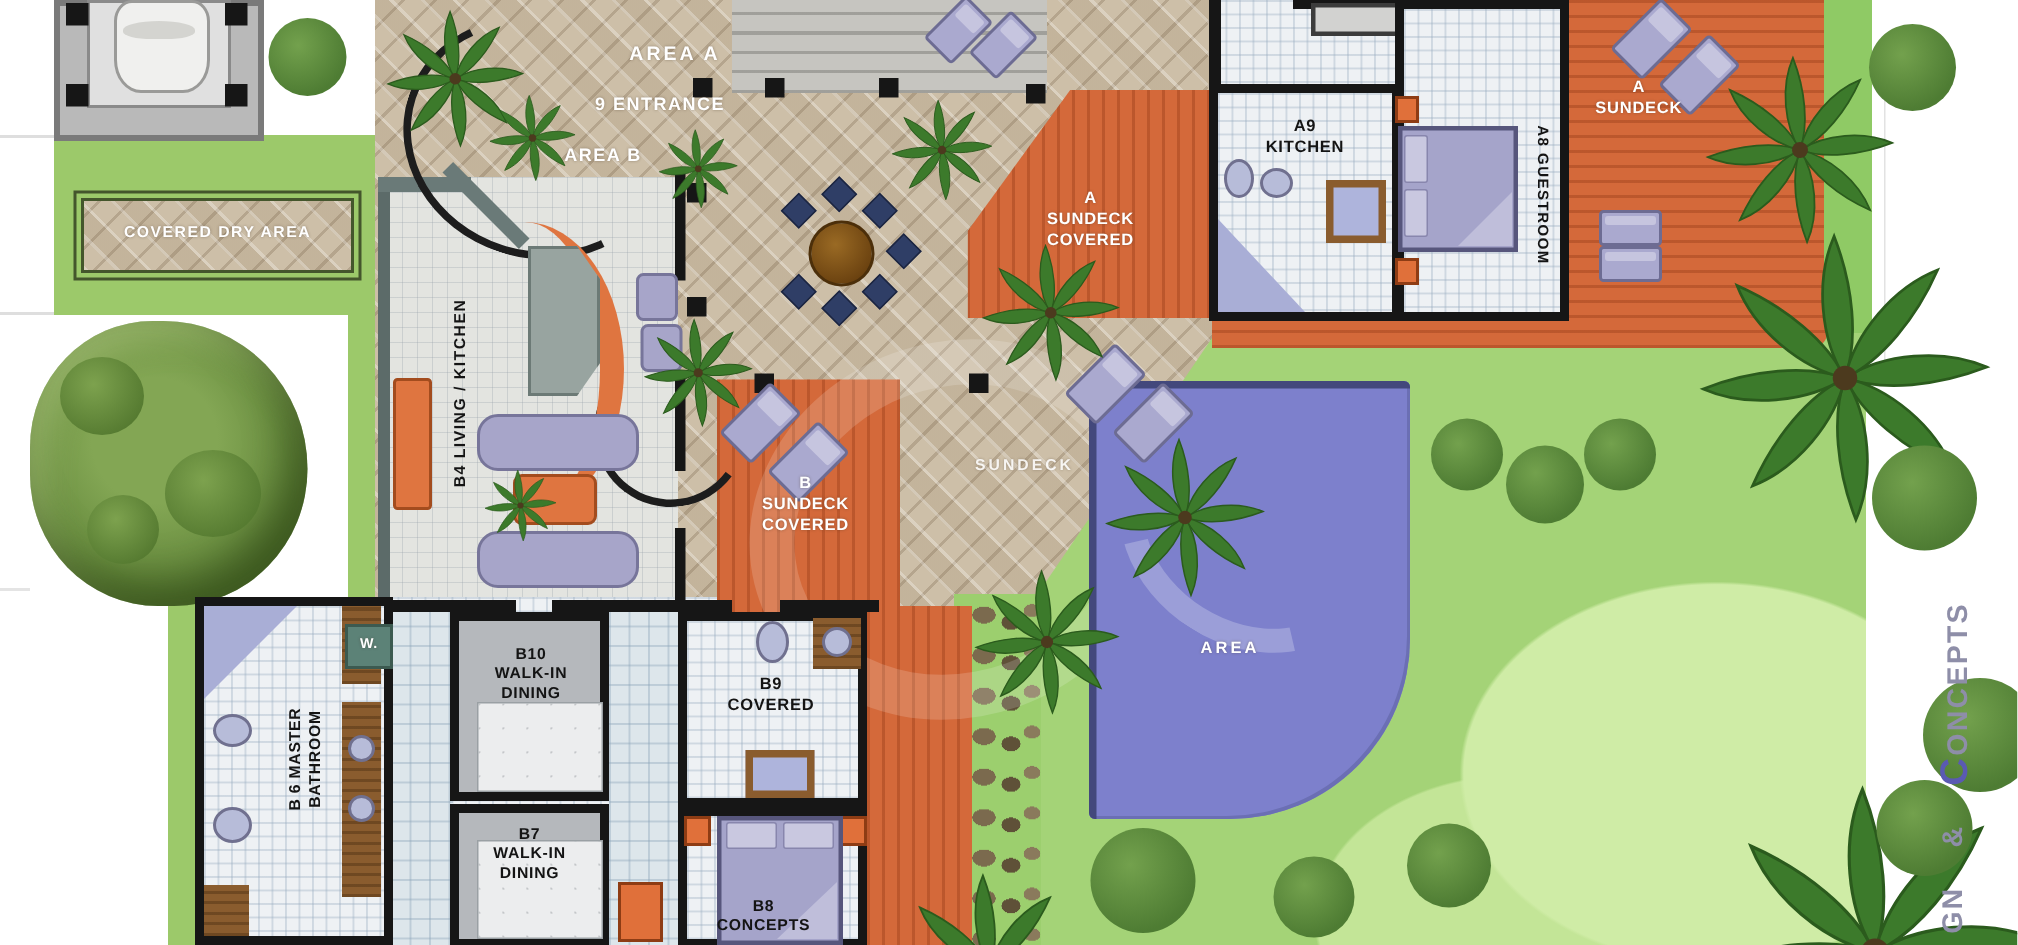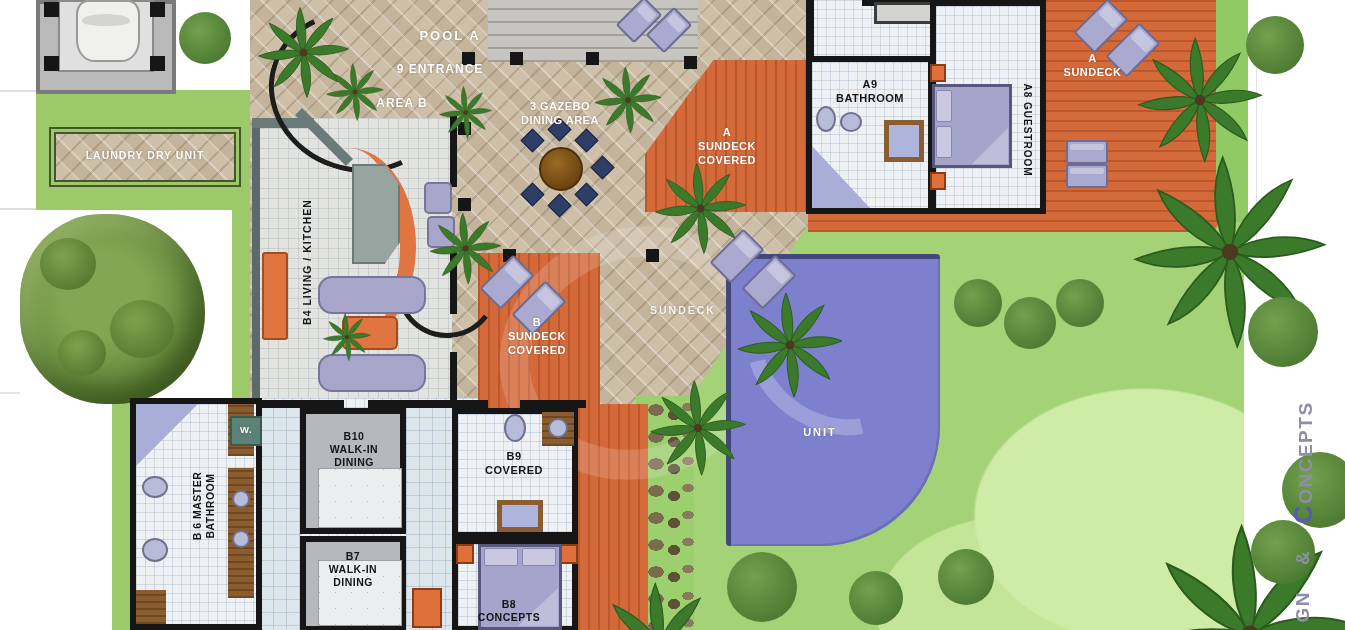--- a/index.html
+++ b/index.html
@@ -290,40 +290,38 @@
   <div class="abs bush" style="left:1248px;top:297px;width:70px;height:70px"></div>
   <div class="abs bush" style="left:1282px;top:452px;width:76px;height:76px"></div>
   <div class="abs bush" style="left:1251px;top:520px;width:64px;height:64px"></div>
   <div class="abs bush" style="left:954px;top:279px;width:48px;height:48px"></div>
   <div class="abs bush" style="left:1004px;top:297px;width:52px;height:52px"></div>
   <div class="abs bush" style="left:1056px;top:279px;width:48px;height:48px"></div>
   <div class="abs bush" style="left:938px;top:549px;width:56px;height:56px"></div>
   <div class="abs bush" style="left:849px;top:571px;width:54px;height:54px"></div>
   <div class="abs bush" style="left:727px;top:552px;width:70px;height:70px"></div>
 
-  <div class="lbl w" style="left:395px;top:28px;width:110px;font-size:13px;letter-spacing:2px">POOL A</div>
+  <div class="lbl w" style="left:395px;top:28px;width:110px;font-size:13px;letter-spacing:2px">AREA A</div>
   <div class="lbl w" style="left:375px;top:62px;width:130px;font-size:12px;letter-spacing:1px">9 ENTRANCE</div>
   <div class="lbl w" style="left:362px;top:96px;width:80px;font-size:12px;letter-spacing:1px">AREA B</div>
-  <div class="lbl w" style="left:495px;top:100px;width:130px;font-size:11px">3 GAZEBO
-DINING AREA</div>
   <div class="lbl w" style="left:672px;top:126px;width:110px;font-size:11px">A
 SUNDECK
 COVERED</div>
   <div class="lbl b" style="left:820px;top:78px;width:100px;font-size:11px">A9
-BATHROOM</div>
+KITCHEN</div>
   <div class="lbl b vert" style="left:962px;top:123px;width:130px;height:14px;font-size:10px;letter-spacing:1px;transform:rotate(90deg)">A8 GUESTROOM</div>
   <div class="lbl w" style="left:1045px;top:52px;width:95px;font-size:11px">A
 SUNDECK</div>
-  <div class="lbl w" style="left:58px;top:149px;width:174px;font-size:10.5px;letter-spacing:1px">LAUNDRY DRY UNIT</div>
+  <div class="lbl w" style="left:58px;top:149px;width:174px;font-size:10.5px;letter-spacing:1px">COVERED DRY AREA</div>
   <div class="lbl b vert" style="left:233px;top:255px;width:150px;height:14px;font-size:10.5px;letter-spacing:1px;transform:rotate(-90deg)">B4 LIVING / KITCHEN</div>
   <div class="lbl w" style="left:487px;top:316px;width:100px;font-size:11px">B
 SUNDECK
 COVERED</div>
   <div class="lbl w" style="left:633px;top:304px;width:100px;font-size:10.5px;letter-spacing:2px;opacity:.85">SUNDECK</div>
-  <div class="lbl w" style="left:785px;top:426px;width:70px;font-size:11px;letter-spacing:2px">UNIT</div>
+  <div class="lbl w" style="left:785px;top:426px;width:70px;font-size:11px;letter-spacing:2px">AREA</div>
   <div class="lbl b" style="left:308px;top:430px;width:92px;font-size:10.5px">B10
 WALK-IN
 DINING</div>
   <div class="lbl b" style="left:462px;top:450px;width:104px;font-size:11px">B9
 COVERED</div>
   <div class="lbl b vert" style="left:138px;top:493px;width:132px;height:26px;font-size:10.5px;transform:rotate(-90deg)">B 6 MASTER
 BATHROOM</div>
   <div class="lbl b" style="left:306px;top:550px;width:94px;font-size:10.5px">B7
 WALK-IN
 DINING</div>

